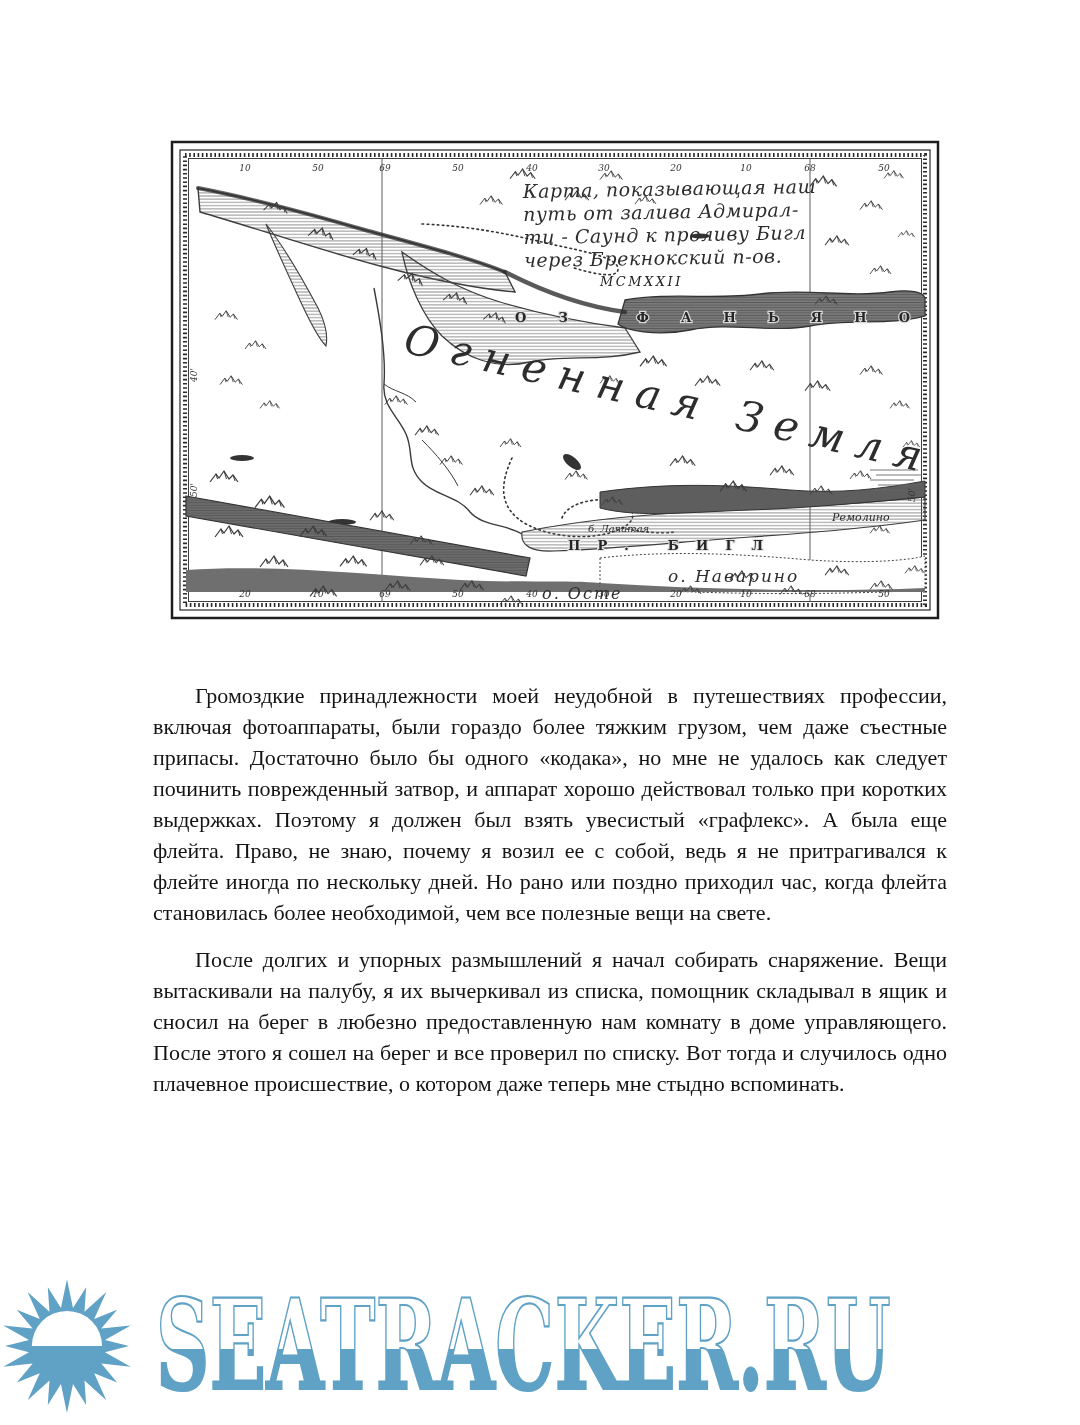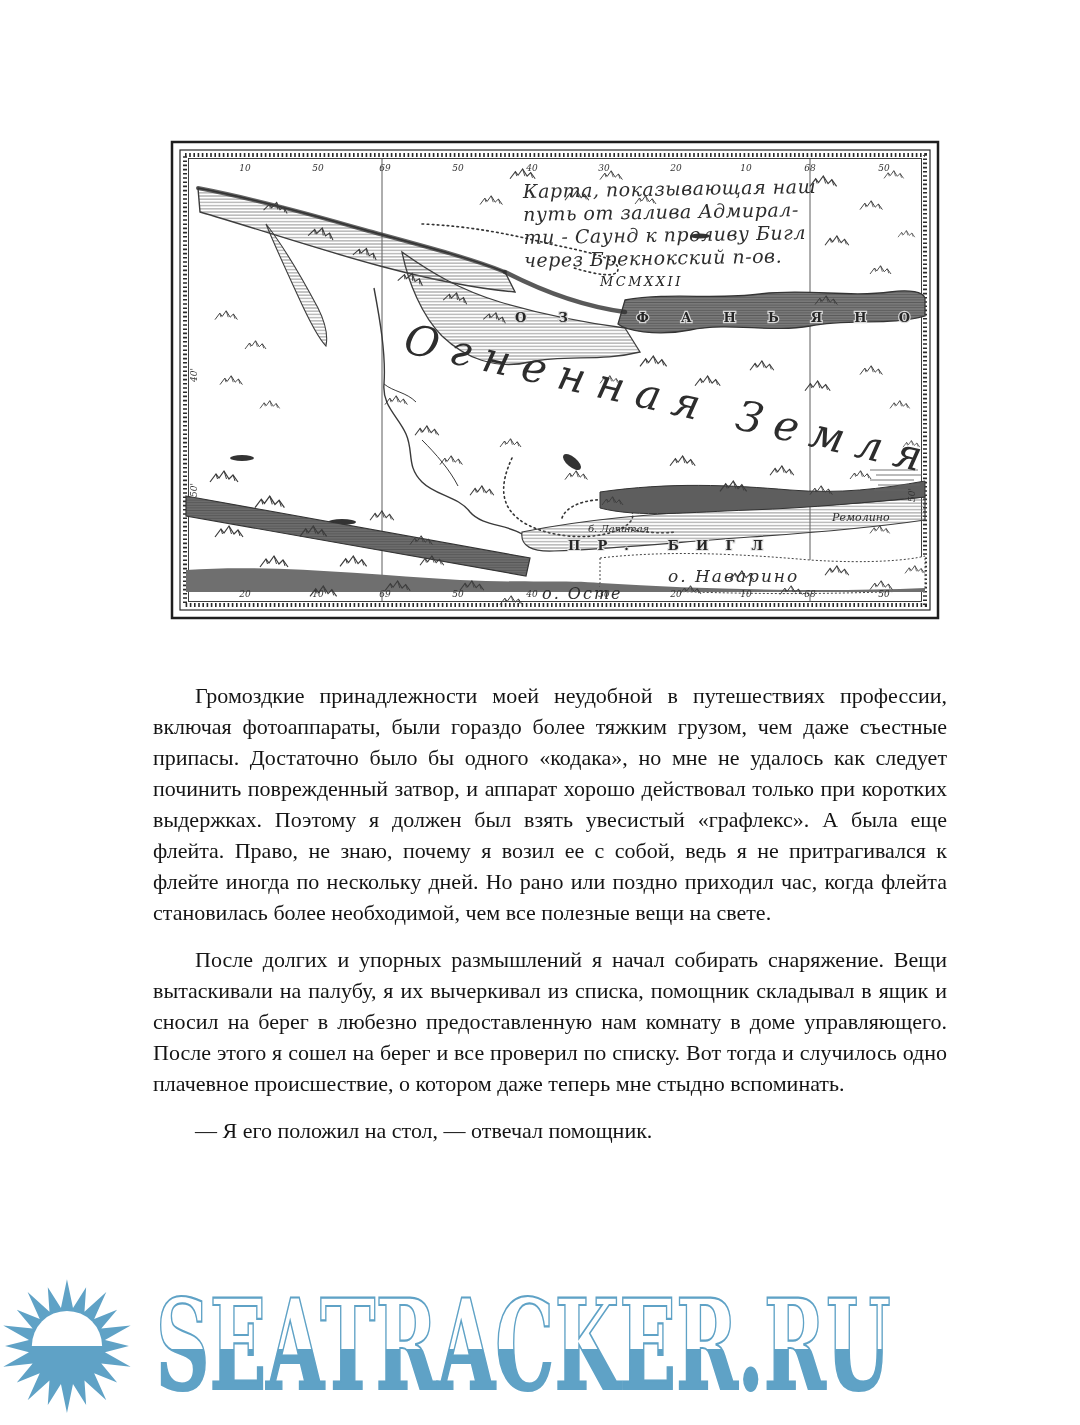--- a/index.html
+++ b/index.html
@@ -223,21 +223,20 @@
         <text class="tick" x="27" y="235" text-anchor="middle" transform="rotate(-90 27 235)">40'</text>
         <text class="tick" x="27" y="350" text-anchor="middle" transform="rotate(-90 27 350)">50'</text>
         <text class="tick" x="745" y="355" text-anchor="middle" transform="rotate(-90 745 355)">50'</text>
       </g>
   </svg>
 </div>
 
 <div class="article">
   <p>Громоздкие принадлежности моей неудобной в путешествиях профессии, включая фотоаппараты, были гораздо более тяжким грузом, чем даже съестные припасы. Достаточно было бы одного «кодака», но мне не удалось как следует починить поврежденный затвор, и аппарат хорошо действовал только при коротких выдержках. Поэтому я должен был взять увесистый «графлекс». А была еще флейта. Право, не знаю, почему я возил ее с собой, ведь я не притрагивался к флейте иногда по нескольку дней. Но рано или поздно приходил час, когда флейта становилась более необходимой, чем все полезные вещи на свете.</p>
   <p>После долгих и упорных размышлений я начал собирать снаряжение. Вещи вытаскивали на палубу, я их вычеркивал из списка, помощник складывал в ящик и сносил на берег в любезно предоставленную нам комнату в доме управляющего. После этого я сошел на берег и все проверил по списку. Вот тогда и случилось одно плачевное происшествие, о котором даже теперь мне стыдно вспоминать.</p>
-  <p>— Я его положил на стол, — отвечал помощник.</p>
 </div>
 
 <div class="watermark">
   <svg viewBox="0 0 1080 167">
     <defs>
       <linearGradient id="wmgrad" x1="0" y1="28" x2="0" y2="140" gradientUnits="userSpaceOnUse">
         <stop offset="0" stop-color="#ffffff"></stop>
         <stop offset="0.58" stop-color="#ffffff"></stop>
         <stop offset="0.58" stop-color="#5fa2c6"></stop>
         <stop offset="1" stop-color="#5fa2c6"></stop>

